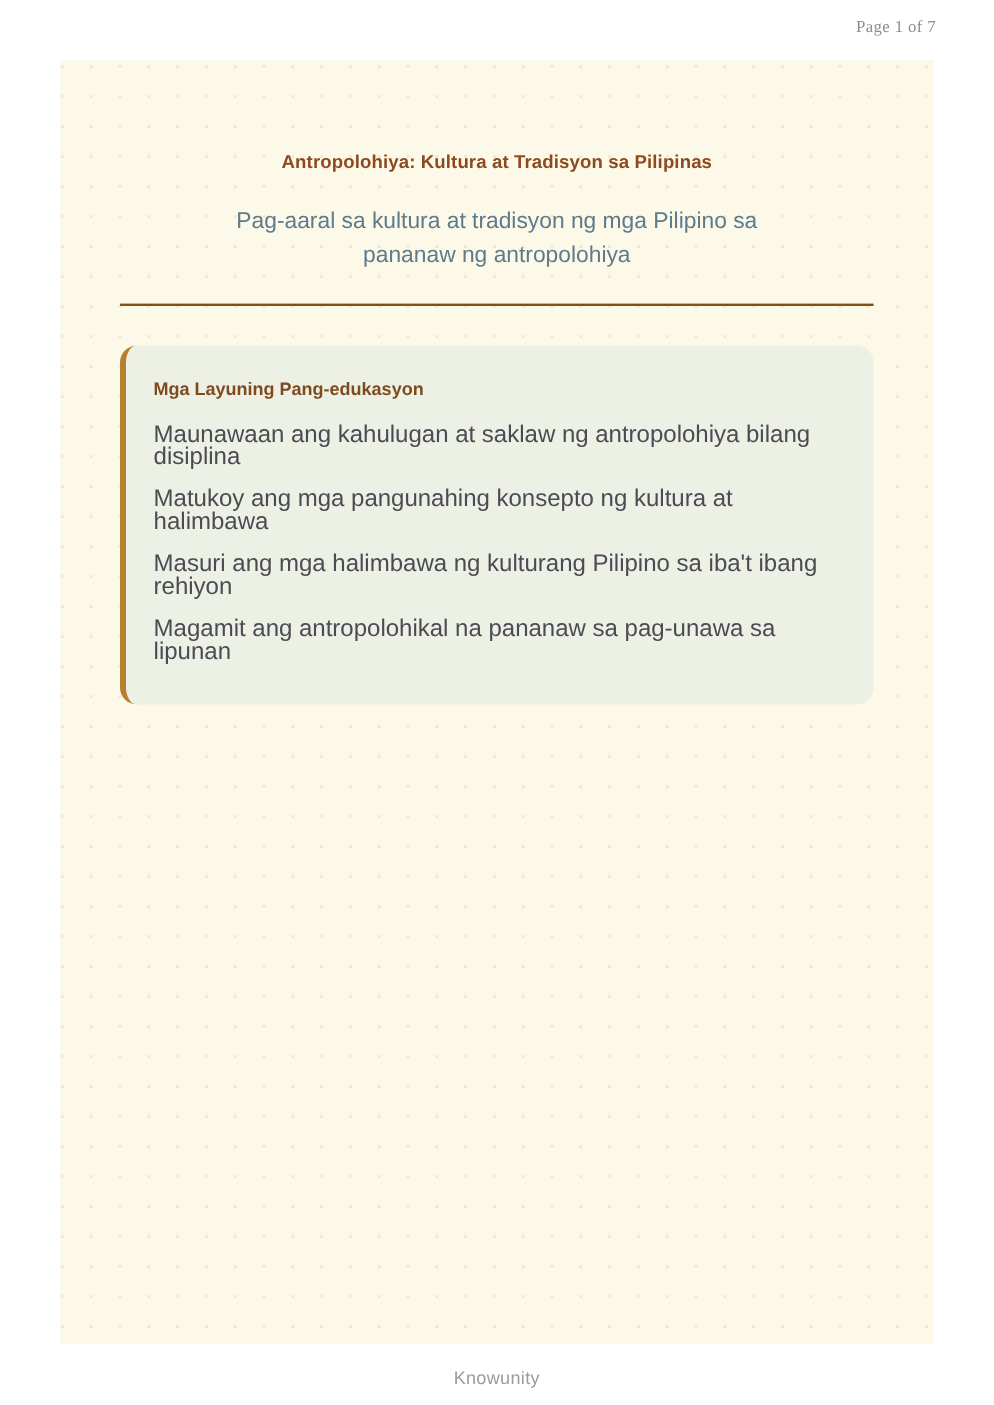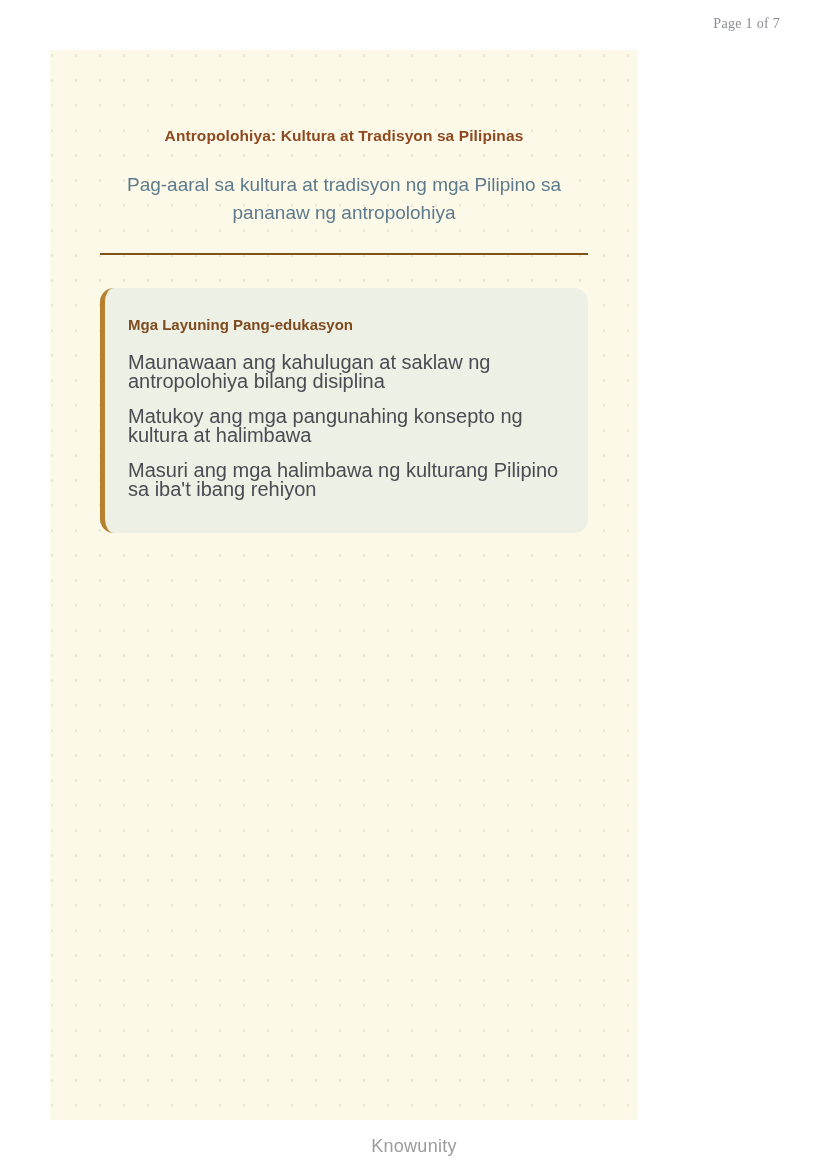--- a/index.html
+++ b/index.html
@@ -25,21 +25,21 @@
     font-size: 14px;
     color: #8b8d95;
     letter-spacing: 0.3px;
   }
 
   
   .sheet {
     position: absolute;
     left: 50px;
     top: 50px;
-    width: 588px;
+    width: 728px;
     height: 1070px;
     background-color: #fdf9e8;
     background-image: radial-gradient(circle, #f0e9d2 1.2px, rgba(0,0,0,0) 1.4px);
     background-size: 24px 25px;
     background-position: 14px 18px;
   }
 
   .doc-title {
     margin: 0;
     padding: 77px 60px 0 60px;
@@ -88,21 +88,21 @@
     color: #4b4b53;
   }
   .objective-item:last-child { margin-bottom: 0; }
 
   .footer-brand {
     position: absolute;
     left: 0;
     bottom: 14px;
     width: 100%;
     text-align: center;
-    font-size: 18px;
+    font-size: 15px;
     color: #9b9b9b;
     letter-spacing: 0.3px;
   }
 </style>
 </head>
 <body>
 
 <div class="page-indicator">Page 1 of 7</div>
 
 <div class="sheet">
@@ -117,18 +117,19 @@
 
     <h2 class="box-heading">Mga Layuning Pang-edukasyon</h2>
 
     <p class="objective-item">Maunawaan ang kahulugan at saklaw ng antropolohiya bilang disiplina</p>
 
     <p class="objective-item">Matukoy ang mga pangunahing konsepto ng kultura at halimbawa</p>
 
     <p class="objective-item">Masuri ang mga halimbawa ng kulturang Pilipino sa iba't ibang rehiyon</p>
 
 
+    <p class="objective-item">Magamit ang antropolohikal na pananaw sa pag-unawa sa lipunan</p>
 
   </section>
 
 </div>
 
 <div class="footer-brand">Knowunity</div>
 
 </body></html>

